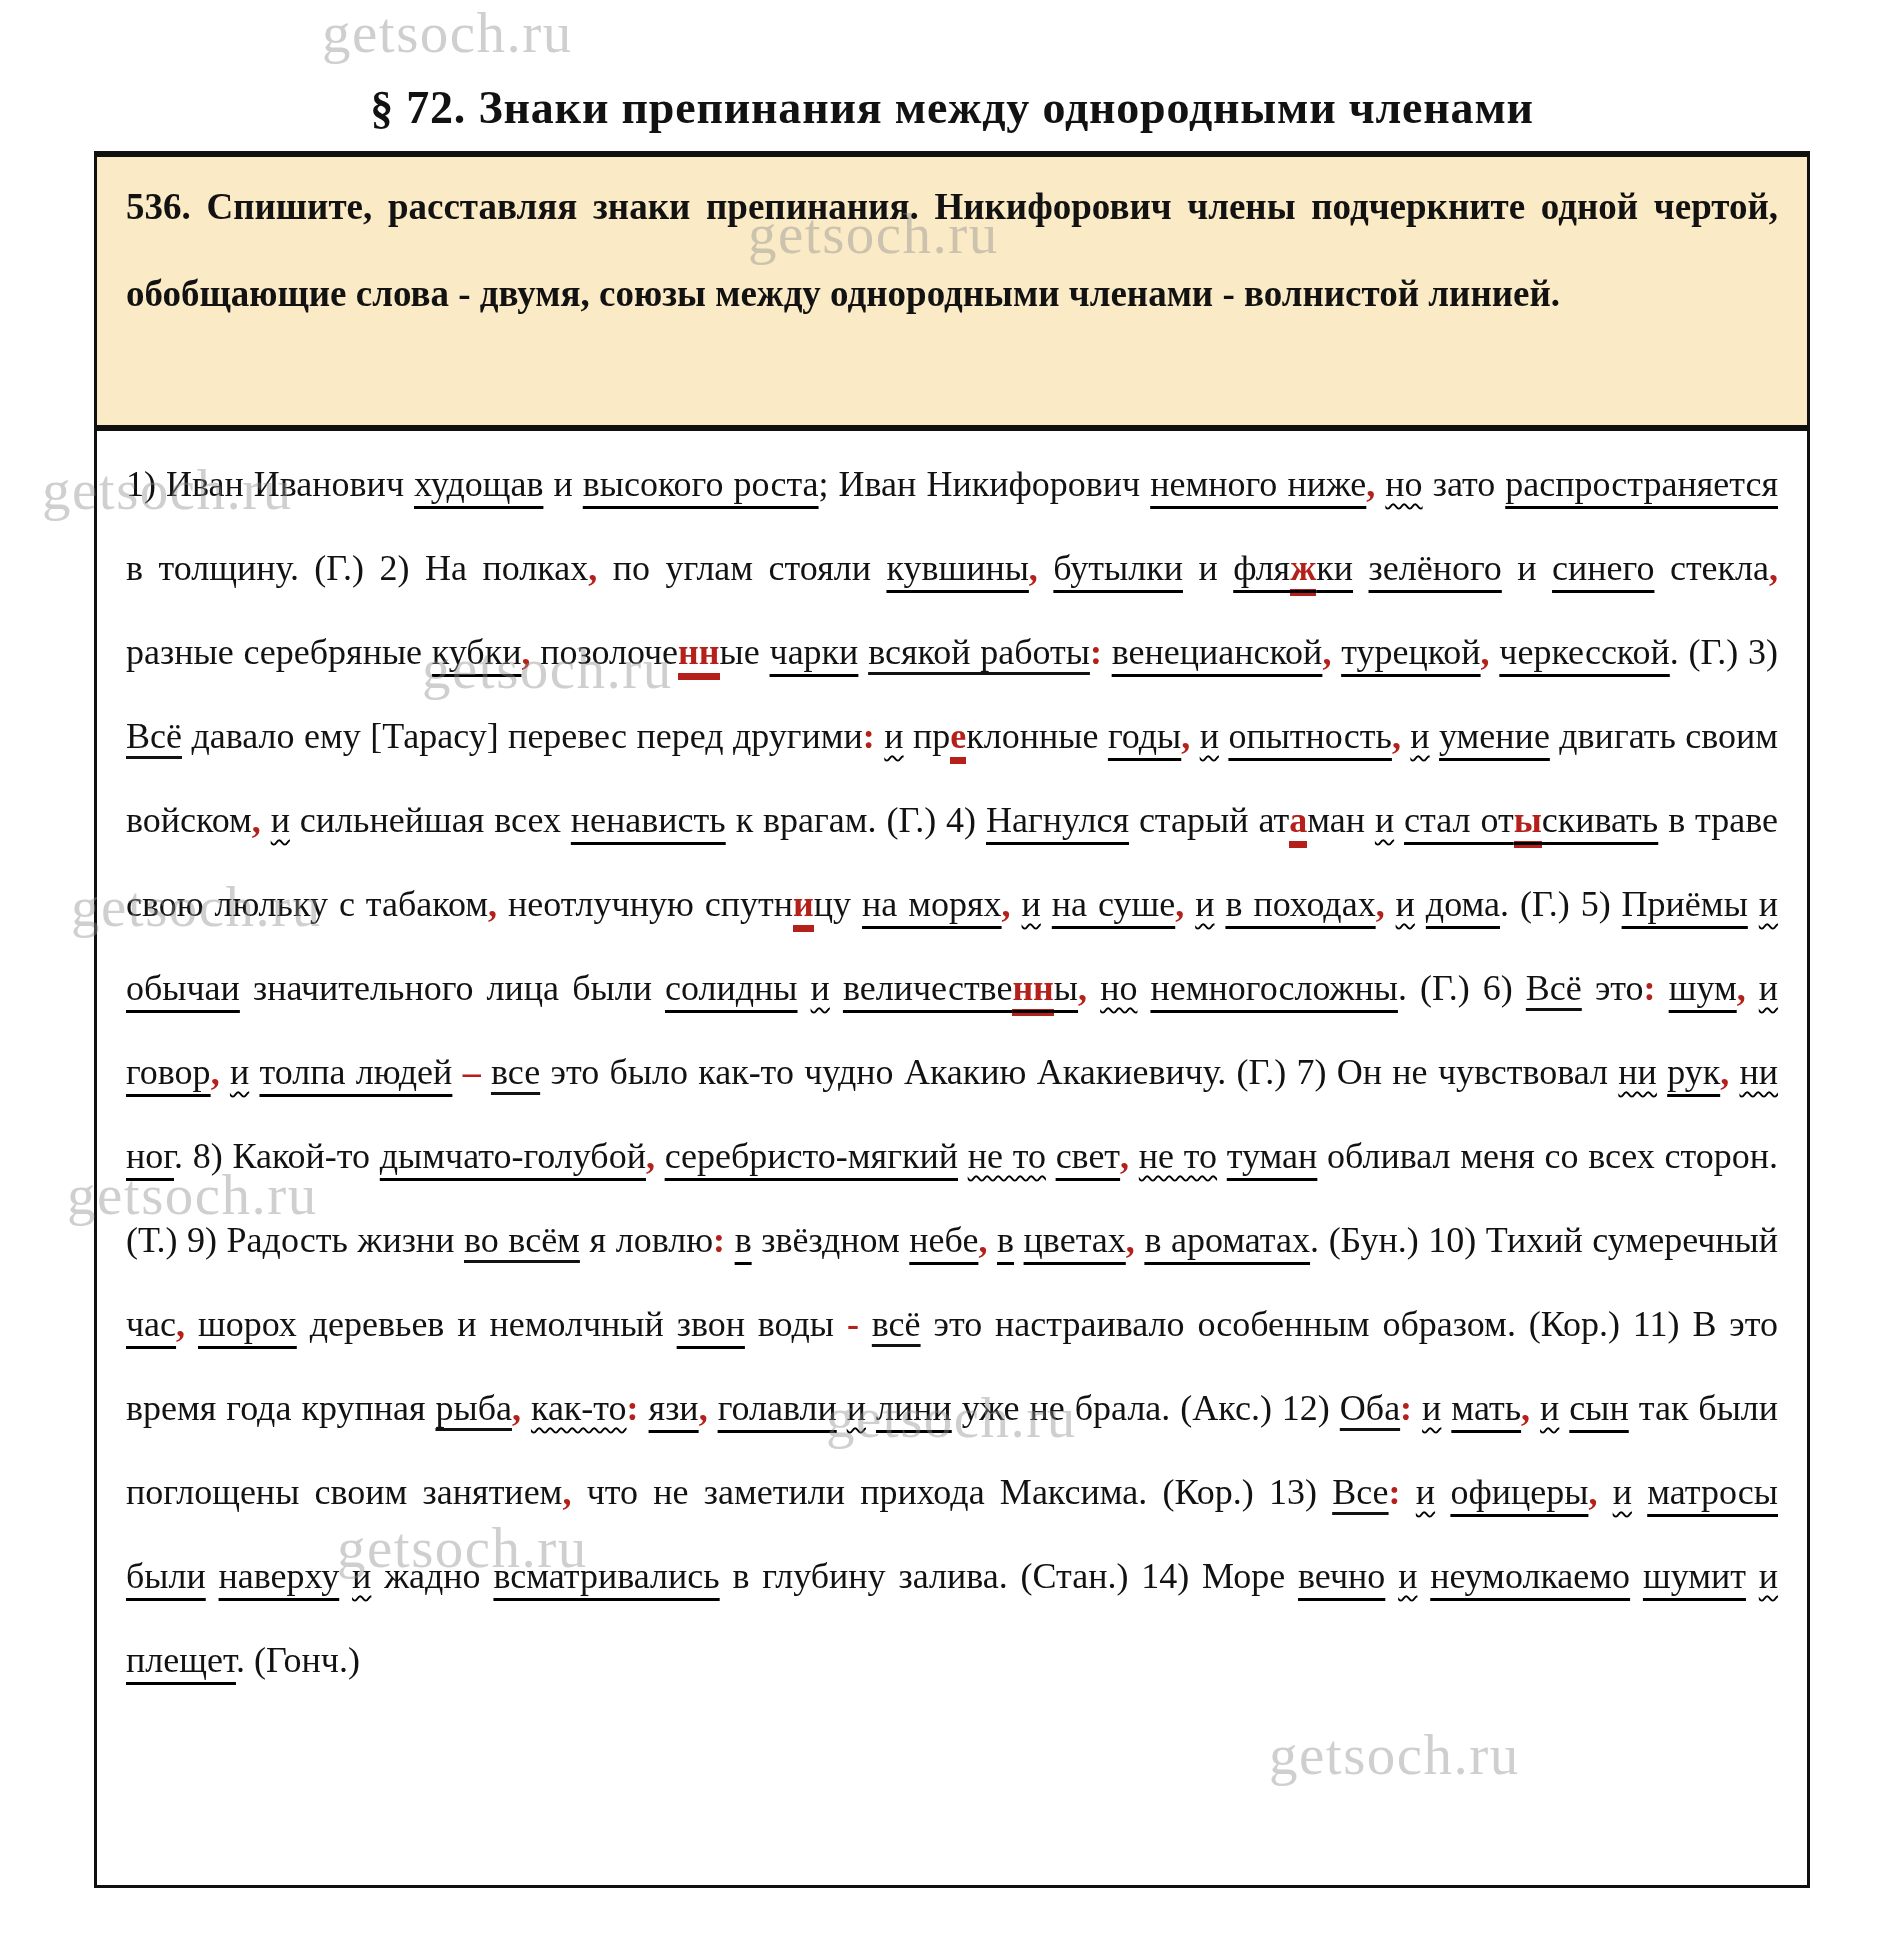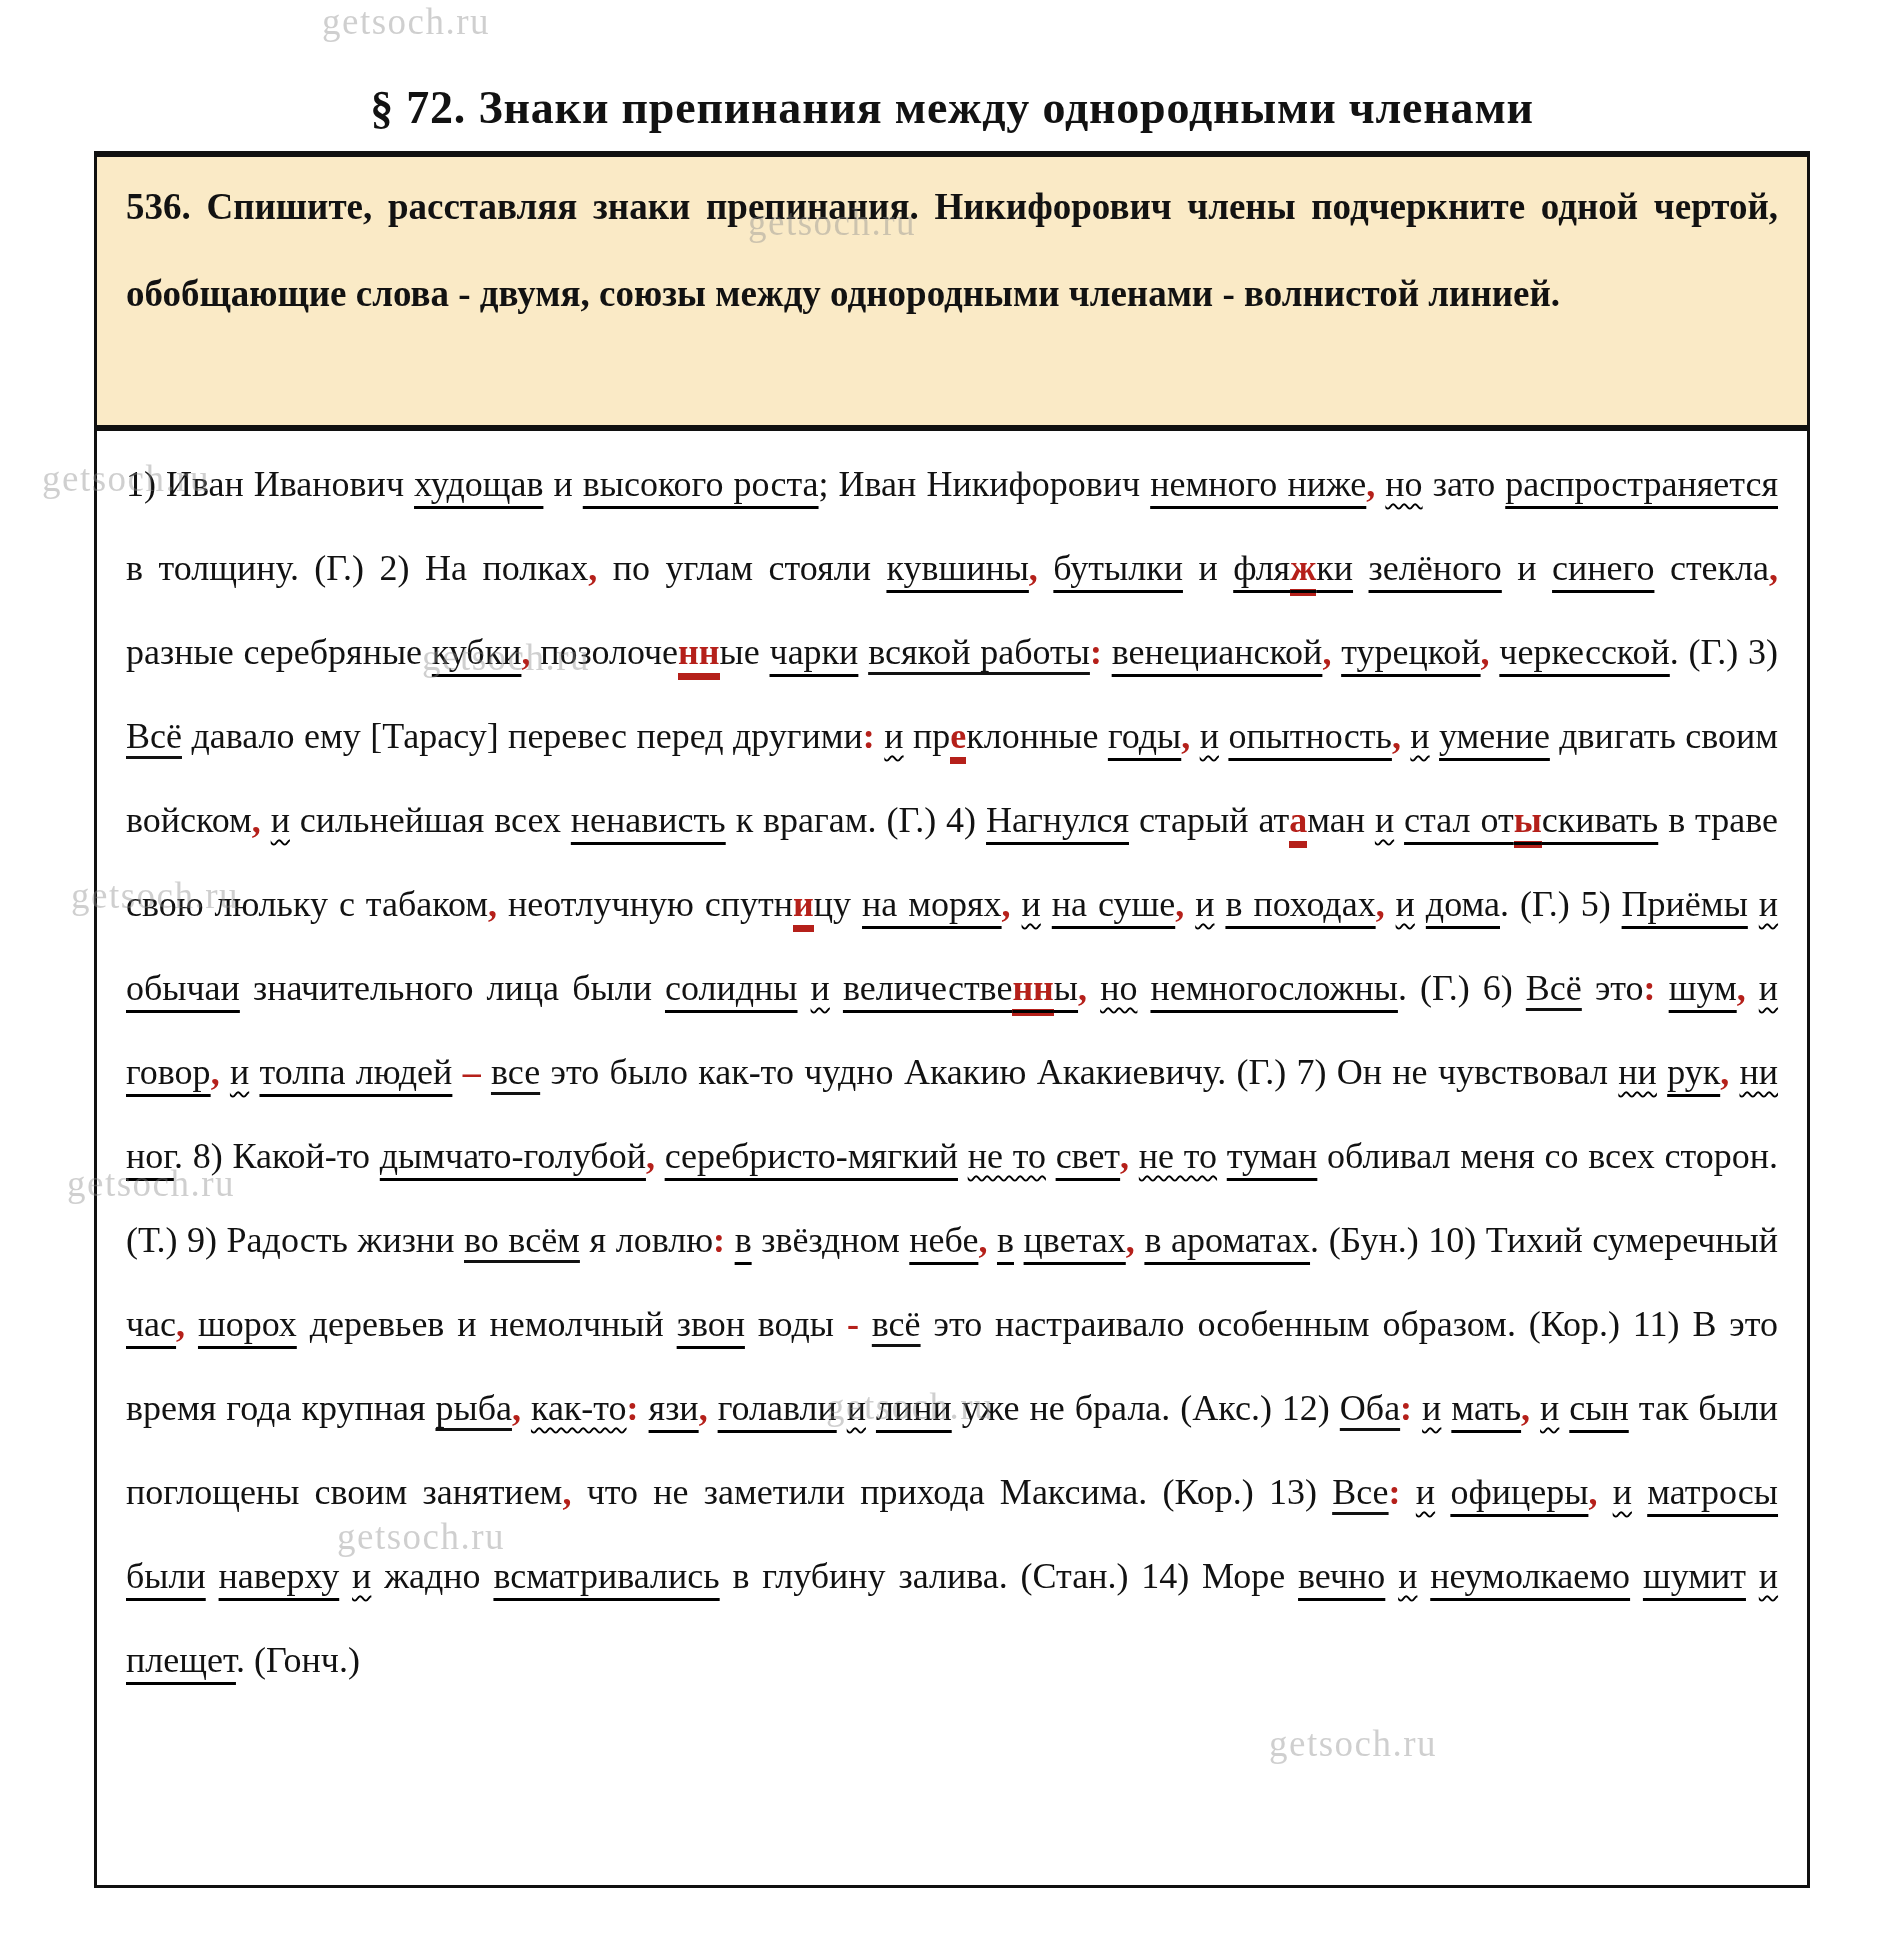--- a/index.html
+++ b/index.html
@@ -12,21 +12,21 @@
     position:relative;
     background:#ffffff;
     font-family:"Liberation Serif","DejaVu Serif",serif;
     color:var(--ink);
     overflow:hidden;
   }
   
   .wm{
     position:absolute;
     font-family:"Liberation Serif","DejaVu Serif",serif;
-    font-size:37px;
+    font-size:57px;
     color:#8f8f8f;
     opacity:.42;
     letter-spacing:1.5px;
     z-index:9;
     pointer-events:none;
     white-space:nowrap;
   }
   
   .page-title{
     position:absolute;

